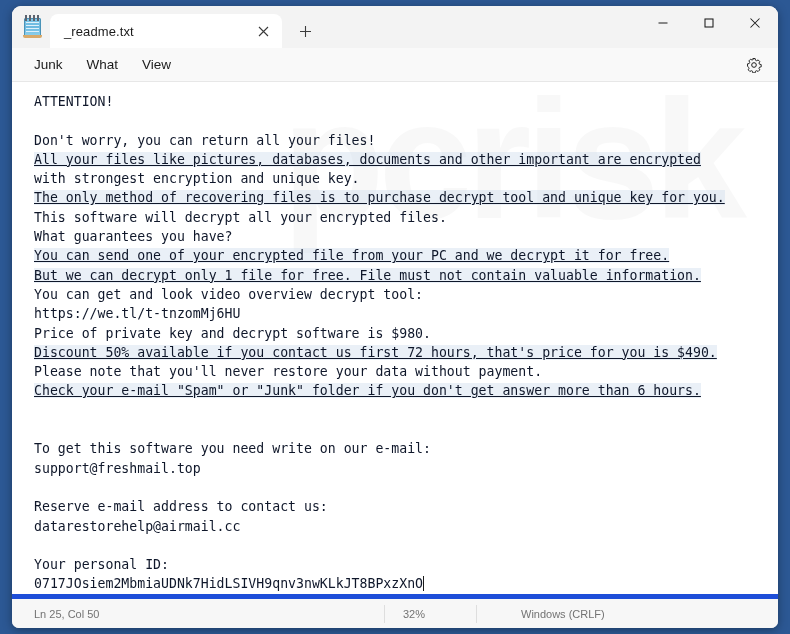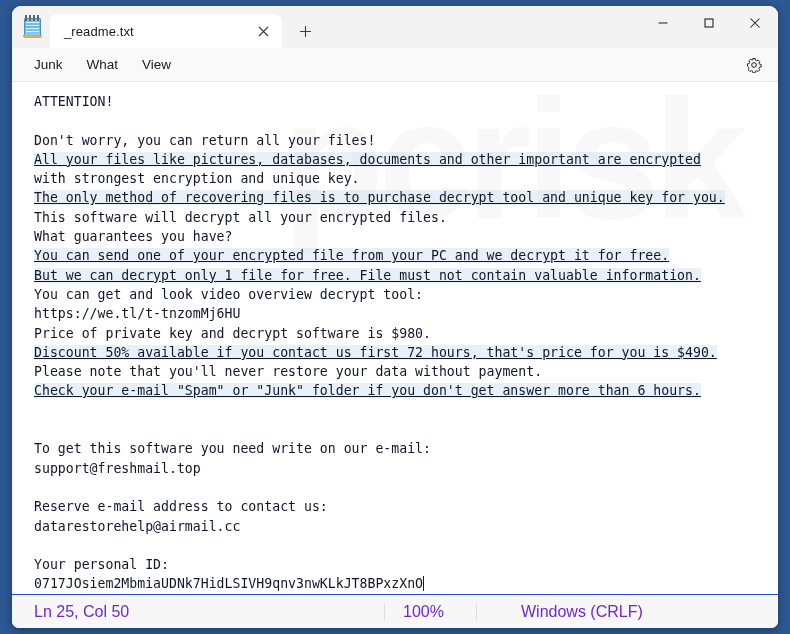--- a/index.html
+++ b/index.html
@@ -215,25 +215,25 @@
     width: 1px;
     height: 15px;
     background: #1a1a1a;
     vertical-align: -3px;
   }
 
   
   .statusbar {
     height: 34px;
     background: #f7f7f7;
-    border-top: 1px solid #1d4ed8;
+    border-top: 5px solid #1d4ed8;
     display: flex;
     align-items: center;
-    font-size: 16px;
-    color: #6d28d9;
+    font-size: 11px;
+    color: #737373;
     flex: none;
   }
   .sb-pos  { padding-left: 22px; width: 372px; }
   .sb-cell {
     padding-left: 18px;
     border-left: 1px solid #dedede;
     height: 18px;
     display: flex;
     align-items: center;
   }
@@ -303,17 +303,17 @@
 
   <div class="editor">
     <div class="watermark">
       <div class="wm-top">pcrisk</div>
     </div>
     <div class="text-area" id="text-area"><div class="line"><span>ATTENTION!</span></div><div class="line"><span></span></div><div class="line"><span>Don't worry, you can return all your files!</span></div><div class="line"><span class="sel">All your files like pictures, databases, documents and other important are encrypted</span></div><div class="line"><span>with strongest encryption and unique key.</span></div><div class="line"><span class="sel">The only method of recovering files is to purchase decrypt tool and unique key for you.</span></div><div class="line"><span>This software will decrypt all your encrypted files.</span></div><div class="line"><span>What guarantees you have?</span></div><div class="line"><span class="sel">You can send one of your encrypted file from your PC and we decrypt it for free.</span></div><div class="line"><span class="sel">But we can decrypt only 1 file for free. File must not contain valuable information.</span></div><div class="line"><span>You can get and look video overview decrypt tool:</span></div><div class="line"><span>https://we.tl/t-tnzomMj6HU</span></div><div class="line"><span>Price of private key and decrypt software is $980.</span></div><div class="line"><span class="sel">Discount 50% available if you contact us first 72 hours, that's price for you is $490.</span></div><div class="line"><span>Please note that you'll never restore your data without payment.</span></div><div class="line"><span class="sel">Check your e-mail "Spam" or "Junk" folder if you don't get answer more than 6 hours.</span></div><div class="line"><span></span></div><div class="line"><span></span></div><div class="line"><span>To get this software you need write on our e-mail:</span></div><div class="line"><span>support@freshmail.top</span></div><div class="line"><span></span></div><div class="line"><span>Reserve e-mail address to contact us:</span></div><div class="line"><span>datarestorehelp@airmail.cc</span></div><div class="line"><span></span></div><div class="line"><span>Your personal ID:</span></div><div class="line"><span>0717JOsiem2MbmiaUDNk7HidLSIVH9qnv3nwKLkJT8BPxzXnO</span><span class="caret"></span></div></div>
   </div>
 
   <div class="statusbar">
     <div class="sb-pos">Ln 25, Col 50</div>
-    <div class="sb-cell sb-zoom">100%</div>
+    <div class="sb-cell sb-zoom">32%</div>
     <div class="sb-cell sb-eol">Windows (CRLF)</div>
   </div>
 
 </div>
 
 </body></html>

